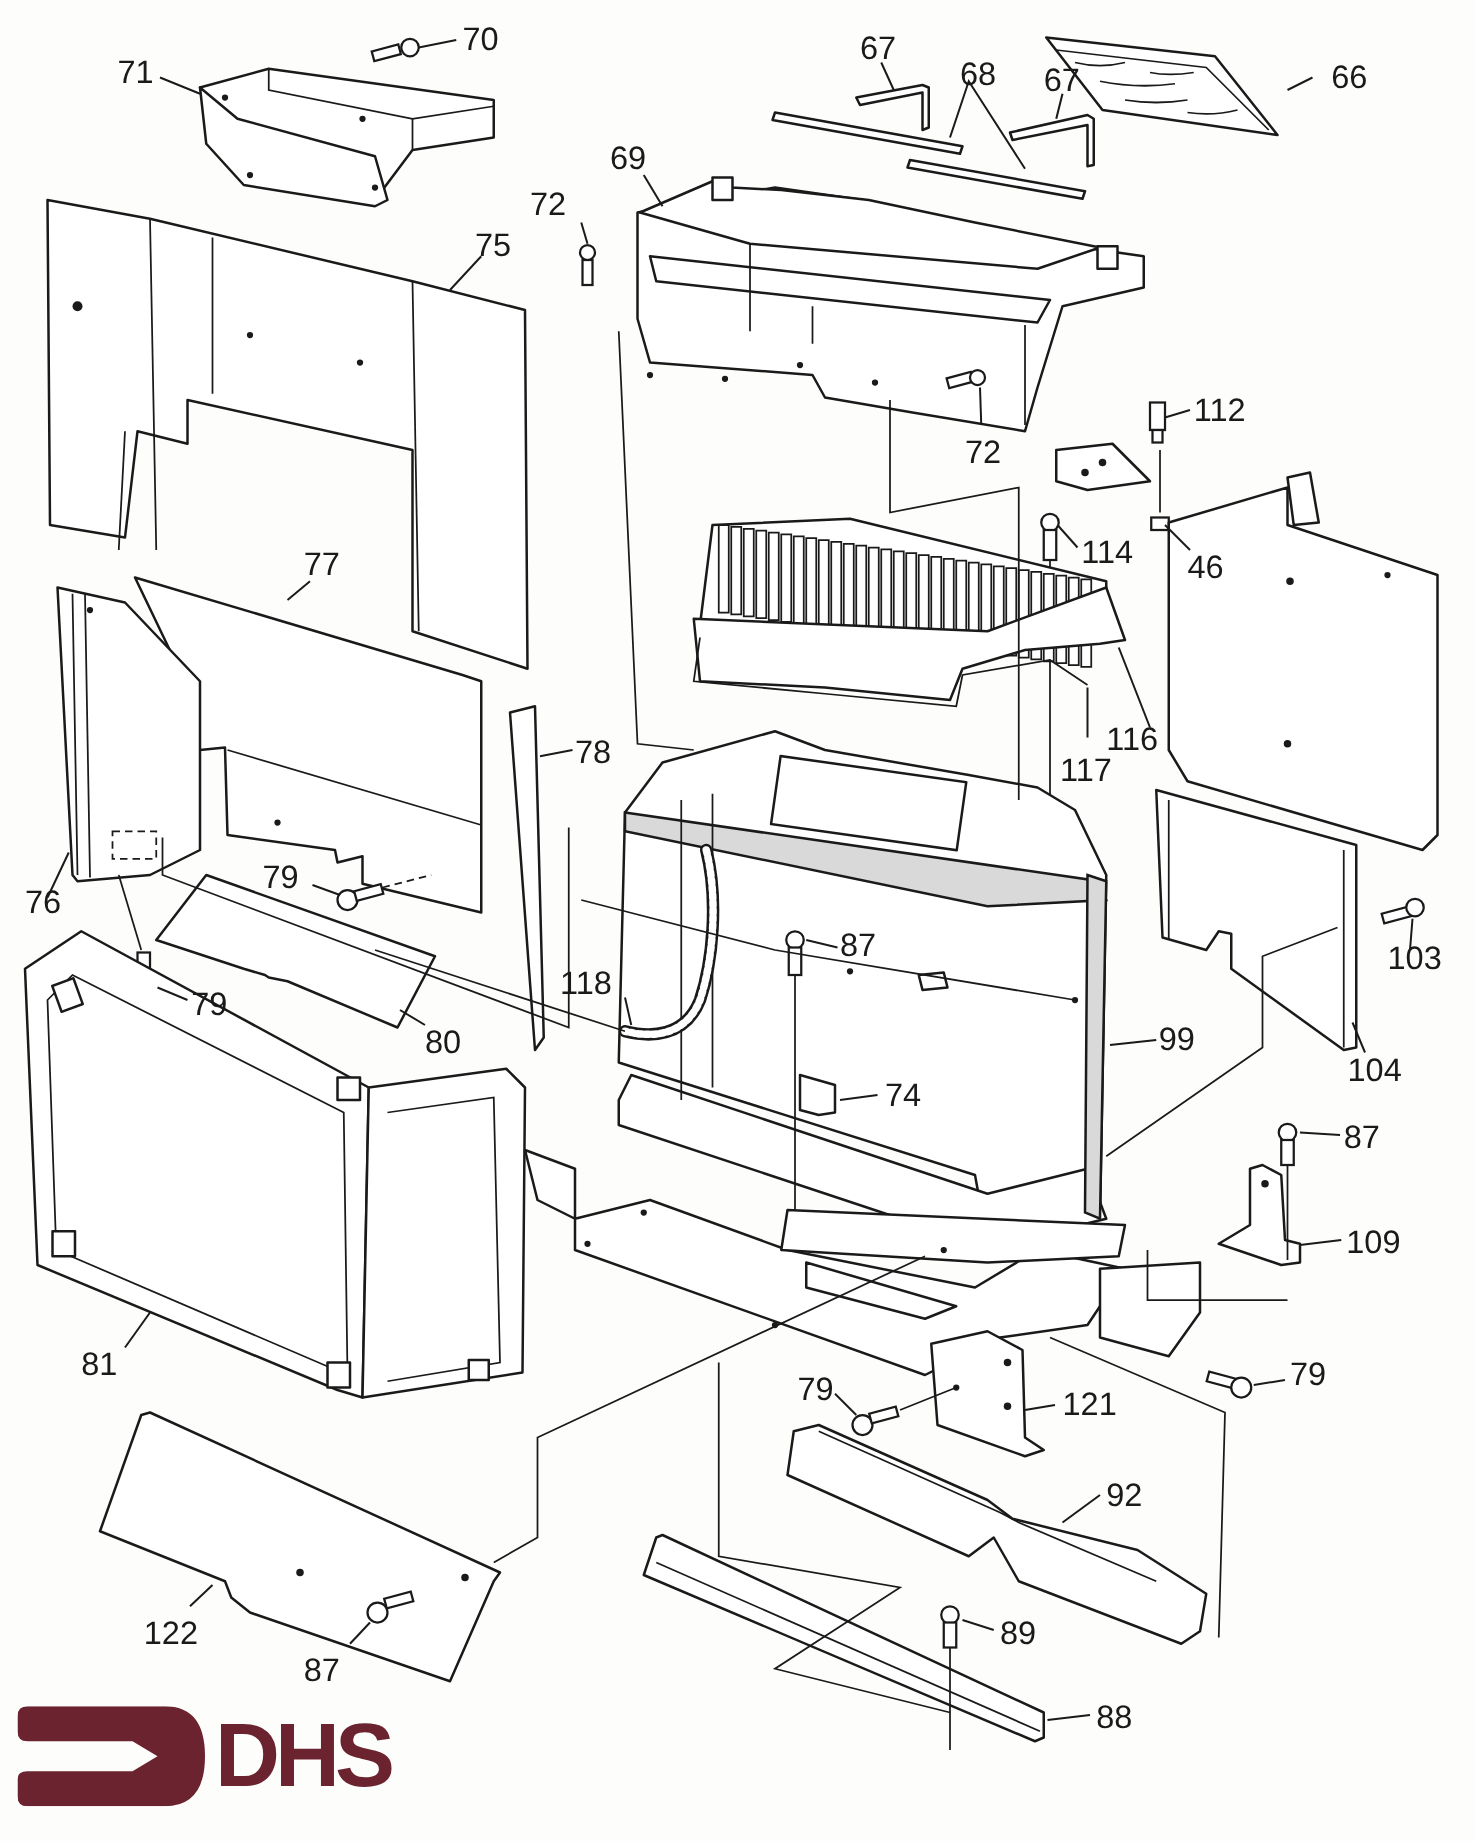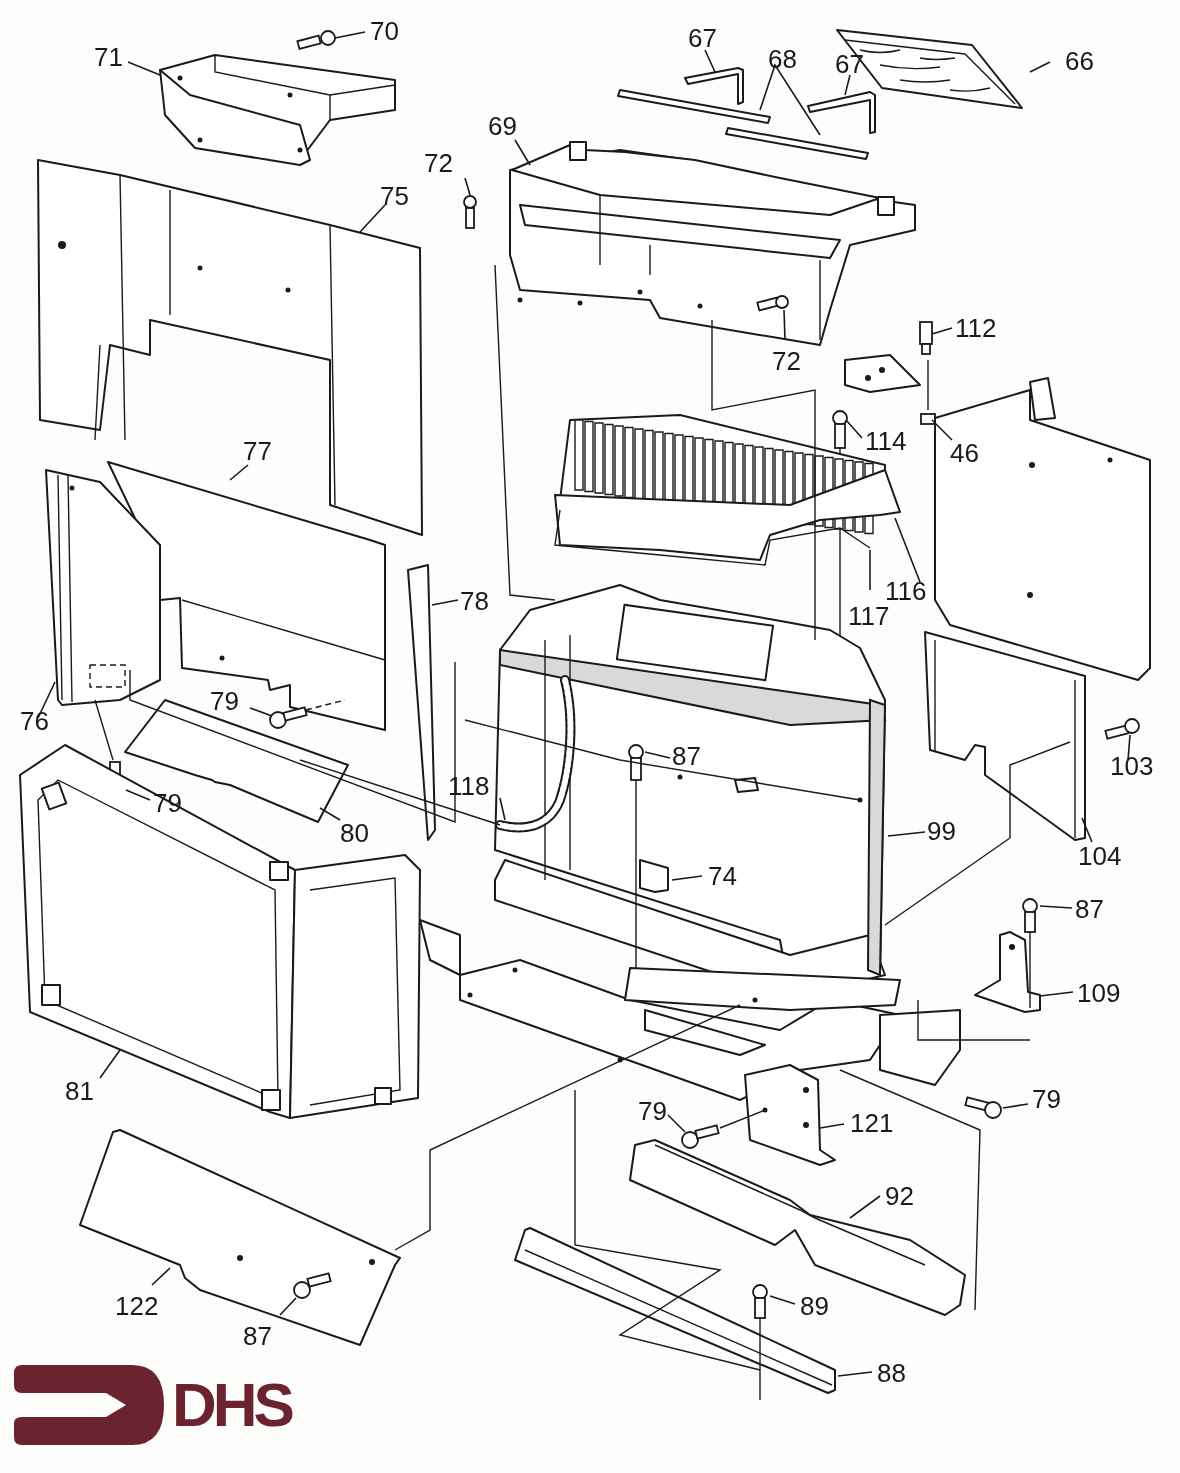--- a/index.html
+++ b/index.html
@@ -8,21 +8,21 @@
   .part{fill:#ffffff;stroke:#1a1a1a;stroke-width:2;stroke-linejoin:round;}
   .thin{fill:none;stroke:#1a1a1a;stroke-width:1.4;}
   .lead{fill:none;stroke:#1a1a1a;stroke-width:1.6;}
   .dash{fill:none;stroke:#1a1a1a;stroke-width:1.4;stroke-dasharray:6 4;}
   .hatch{fill:#d9d9d9;stroke:#1a1a1a;stroke-width:2;}
   .fin{fill:#ffffff;stroke:#1a1a1a;stroke-width:1.4;}
   .screw{fill:#ffffff;stroke:#1a1a1a;stroke-width:1.8;}
   .hole{fill:#1a1a1a;}
   .label{font-family:"Liberation Sans",sans-serif;font-size:26px;fill:#1a1a1a;}
   #logo{position:absolute;left:14px;top:1365px;width:370px;height:80px;}
-  #logo .logo-text{position:absolute;left:158px;top:-8px;font-family:"Liberation Sans",sans-serif;font-weight:bold;font-size:62px;letter-spacing:-4px;line-height:96px;}
+  #logo .logo-text{position:absolute;left:158px;top:-8px;font-family:"Liberation Sans",sans-serif;font-weight:bold;font-size:72px;letter-spacing:-4px;line-height:96px;}
 </style>
 </head>
 <body>
 
 <svg id="diagram" width="1180" height="1473" viewBox="0 0 1180 1473" xmlns="http://www.w3.org/2000/svg">
 
   <g>
     <polygon class="part" points="160,70 215,55 395,80 395,110 330,120 300,160 250,145 170,100"></polygon>
     <polygon class="part" points="160,70 190,95 300,125 310,160 300,165 195,148 165,115"></polygon>
     <polyline class="thin" points="215,55 215,72 330,95 395,85"></polyline>

